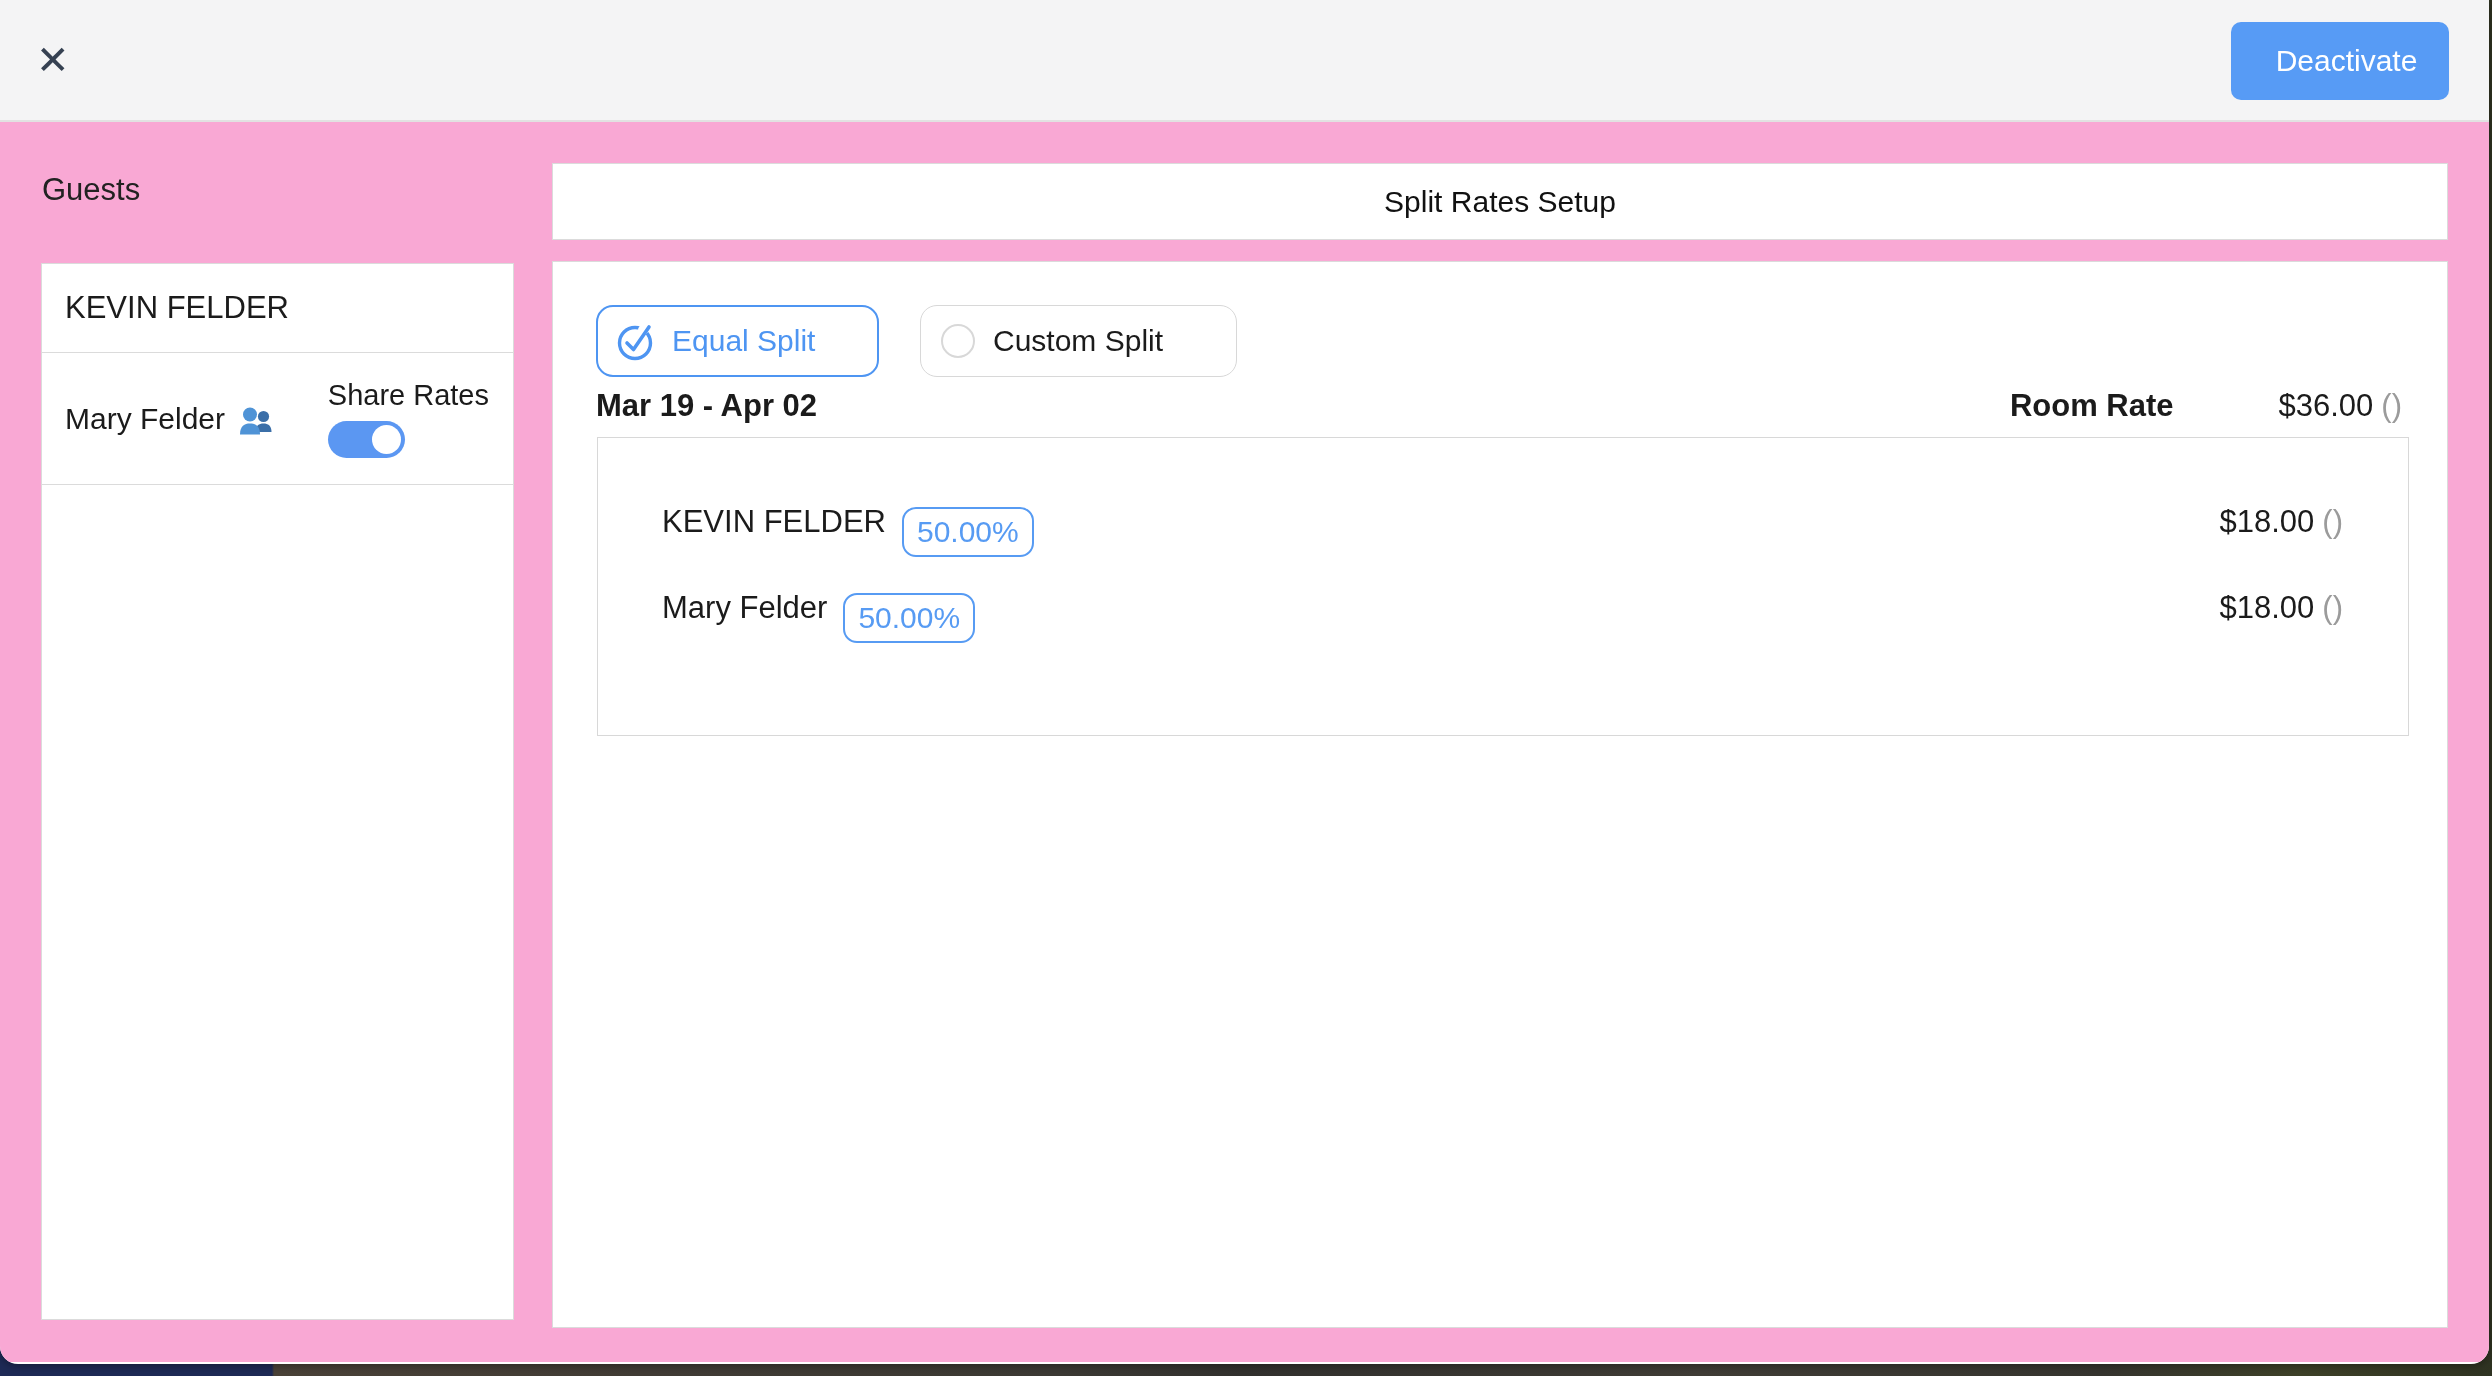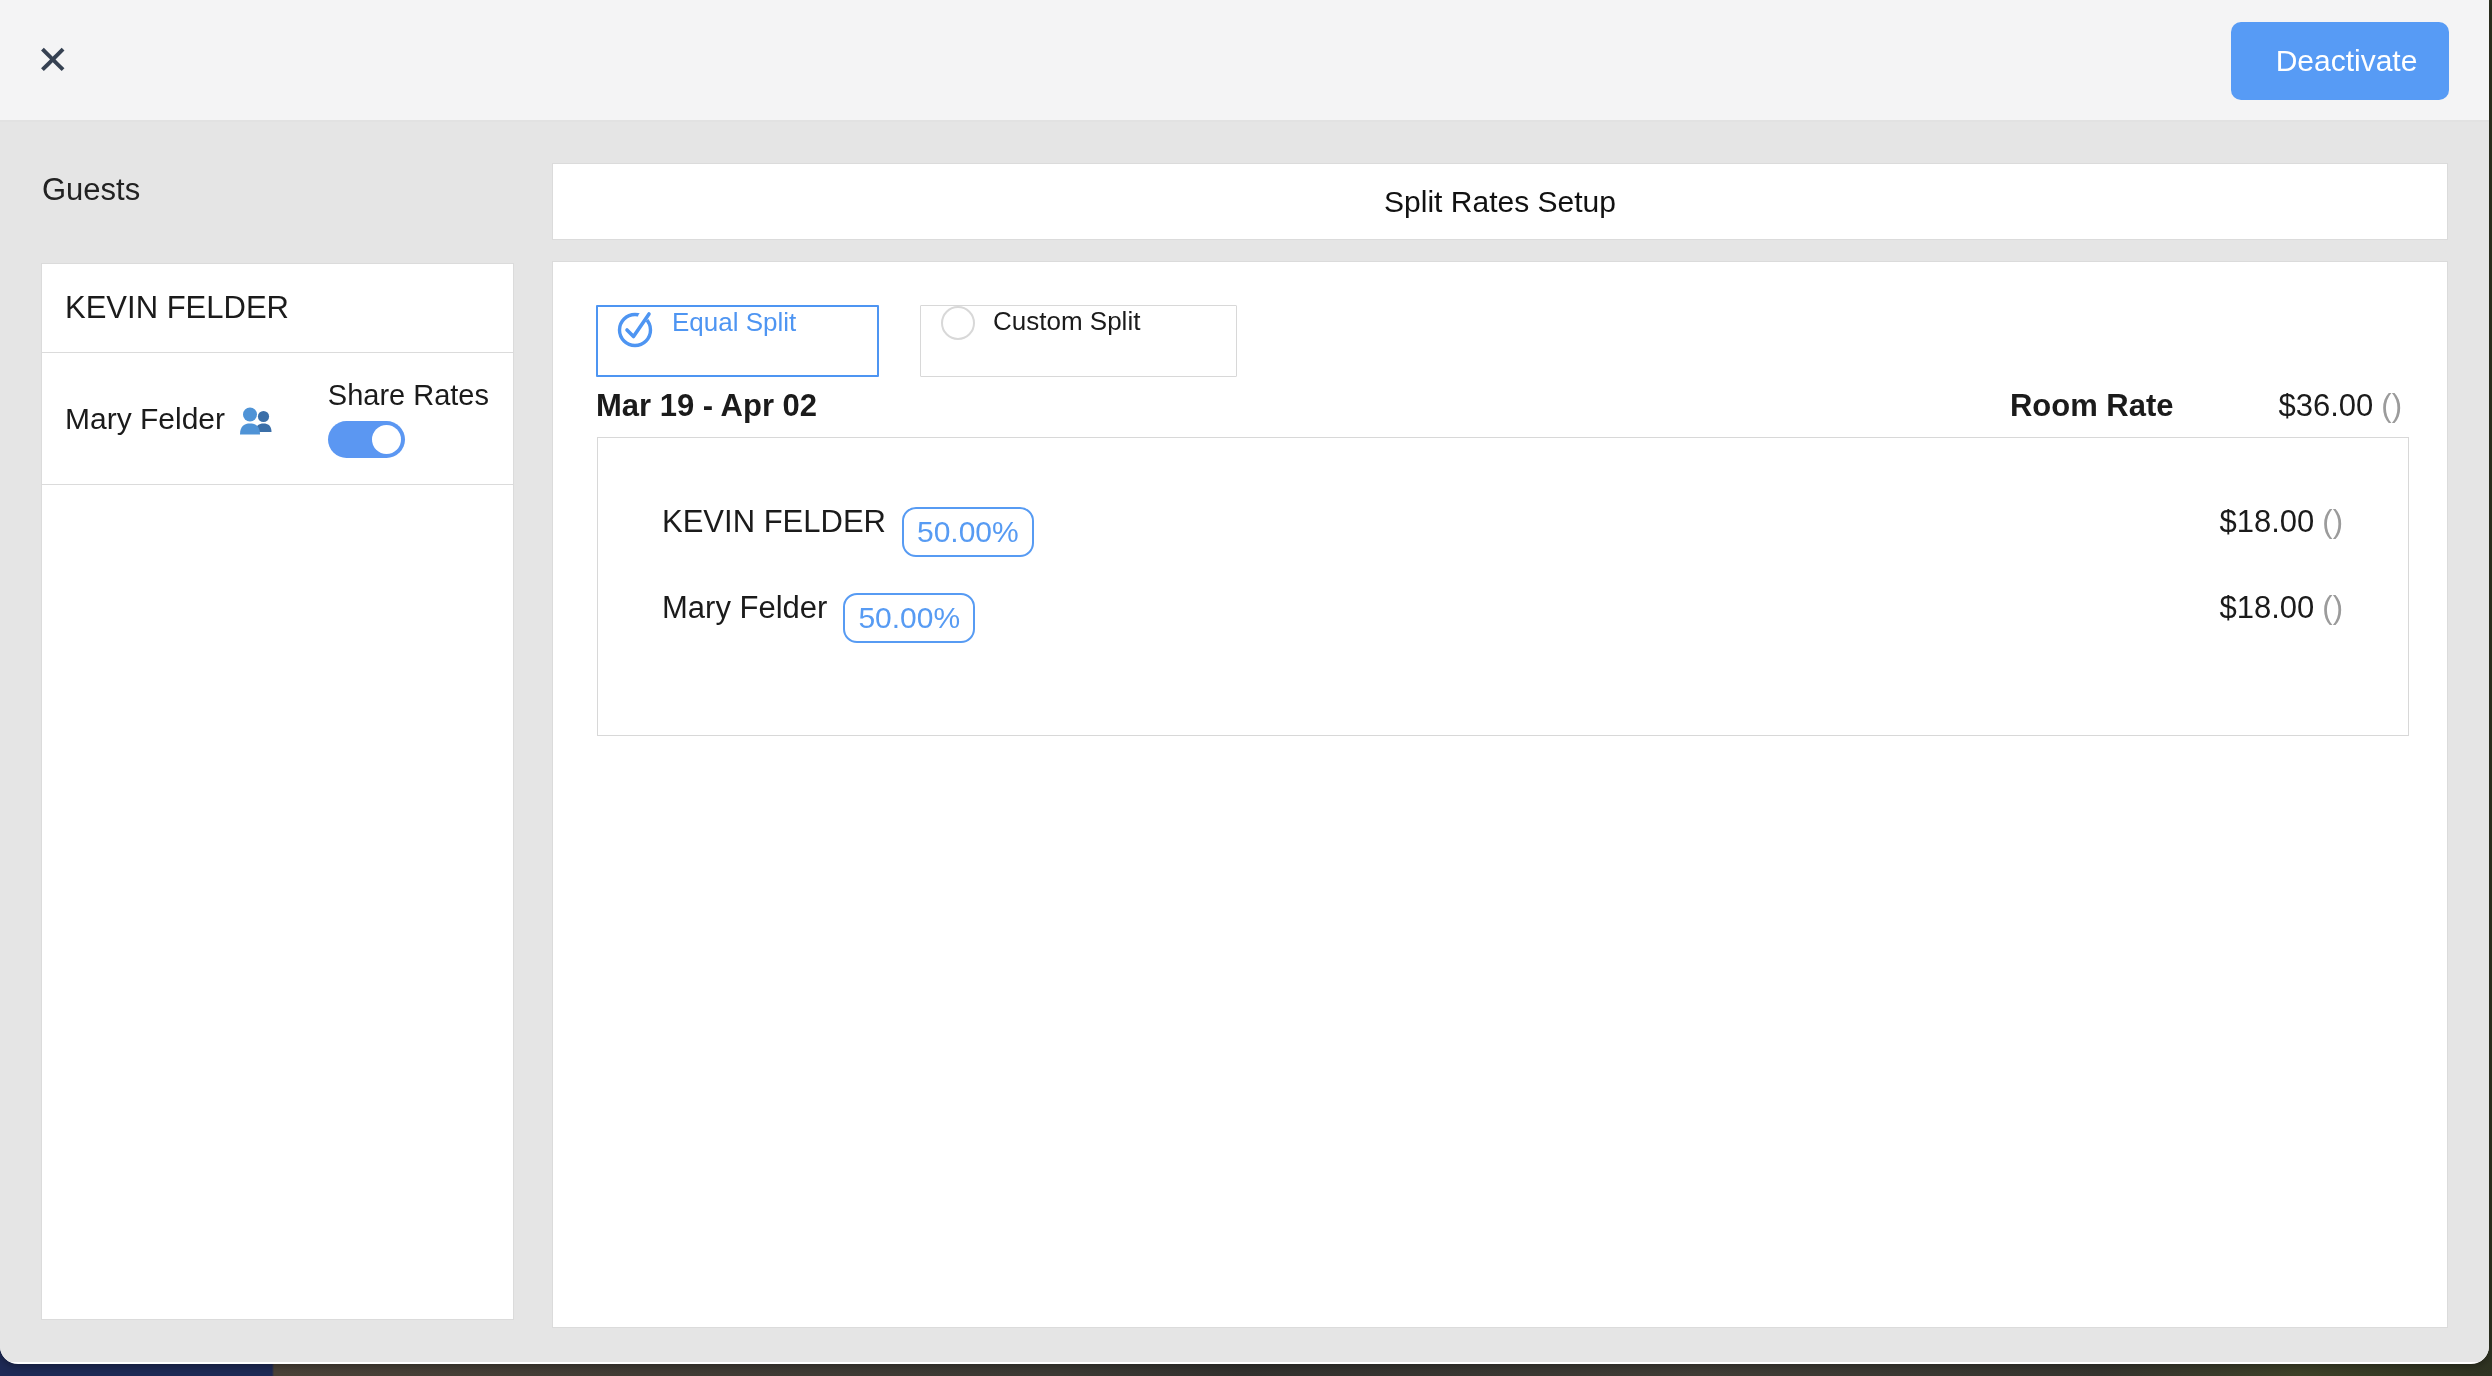--- a/index.html
+++ b/index.html
@@ -40,21 +40,21 @@
   .hdr-title{
     position:absolute;left:0;right:180px;text-align:center;
     font-size:32px;color:var(--slate);
   }
   .btn-deactivate{
     position:absolute;right:40px;top:22px;width:218px;height:78px;
     background:#579bf5;border:none;border-radius:10px;
     color:#ffffff;font-size:30px;font-family:inherit;cursor:pointer;padding-left:13px;
   }
   
-  .content{position:relative;height:1240px;background:#e5e5e5;}
+  .content{position:relative;height:1240px;background:#f9a8d4;}
   .guests-heading{position:absolute;left:42px;top:50px;font-size:31px;color:#222;}
   .guest-panel{
     position:absolute;left:41px;top:141px;width:473px;height:1057px;
     background:#fff;border:1px solid var(--border);
   }
   .guest-primary{
     height:89px;border-bottom:1px solid var(--border);
     display:flex;align-items:center;padding-left:23px;
     font-size:31px;color:var(--ink);cursor:pointer;
   }
@@ -81,22 +81,22 @@
     border:1px solid var(--border);background:#fff;
     display:flex;align-items:center;justify-content:center;
     font-size:30px;color:#111;
   }
   .main-panel{
     position:absolute;left:552px;top:139px;width:1896px;height:1067px;
     border:1px solid var(--border);background:#fff;
   }
   .options{position:absolute;left:43px;top:43px;display:flex;gap:41px;}
   .opt{
-    display:flex;background:#fff;border-radius:1px;
-    font-family:inherit;font-size:26px;cursor:pointer;
+    display:flex;align-items:center;background:#fff;border-radius:17px;
+    font-family:inherit;font-size:30px;cursor:pointer;
   }
   .opt.selected{
     width:283px;height:72px;border:2px solid var(--accent);
     color:var(--accent);padding-left:18px;gap:16px;
   }
   .opt.plain{
     width:317px;height:72px;border:1px solid #d8d8d8;
     color:var(--ink);padding-left:20px;gap:18px;
   }
   .radio-circle{

